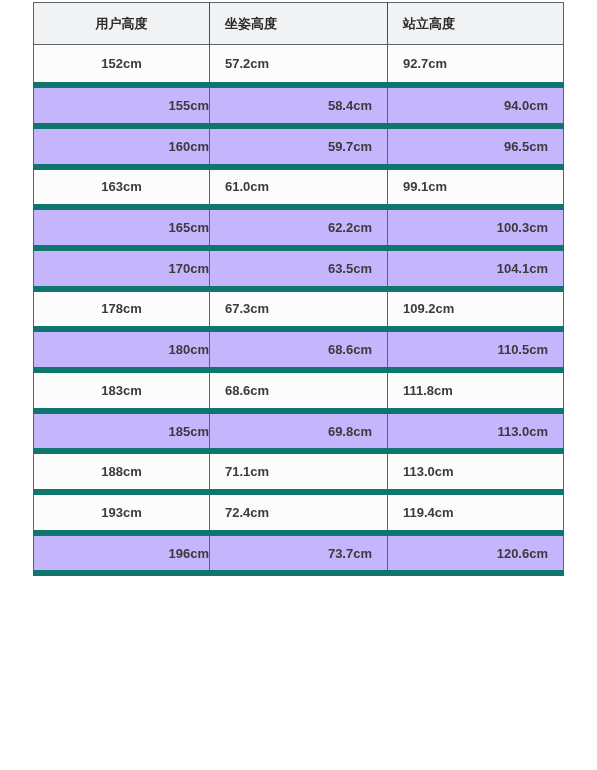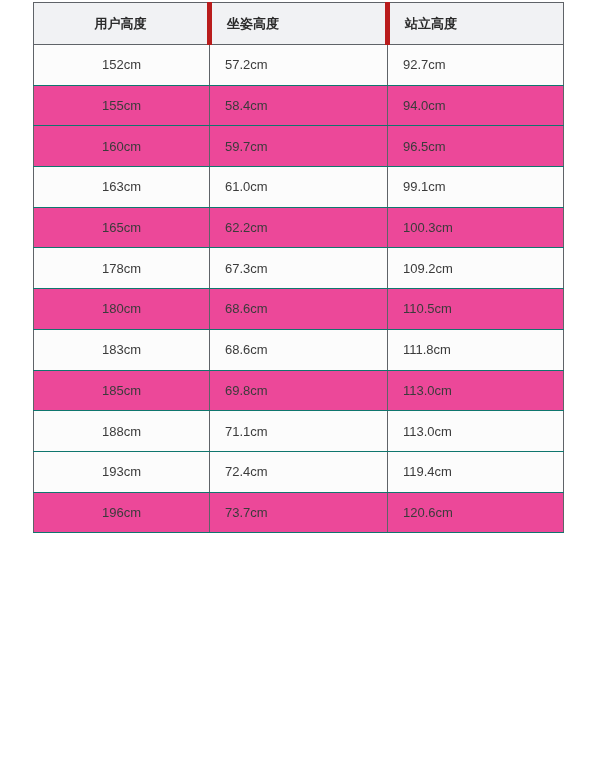--- a/index.html
+++ b/index.html
@@ -42,21 +42,21 @@
 
   table.height-table col.c1 { width: 176px; }
   table.height-table col.c2 { width: 178px; }
   table.height-table col.c3 { width: 176px; }
 
   table.height-table thead th {
     height: 42px;
     box-sizing: border-box;
     background: #f1f2f4;
     border-bottom: 1px solid #5f6368;
-    border-right: 5px solid #b91c1c;
+    border-right: 1px solid #b91c1c;
     font-size: 13px;
     font-weight: bold;
     color: #2b2b2b;
     padding: 0 15px;
     vertical-align: middle;
     white-space: nowrap;
   }
   table.height-table thead th:last-child { border-right: none; }
 
   table.height-table thead th.col-user {
@@ -64,41 +64,42 @@
     padding: 0;
   }
   table.height-table thead th.col-sit,
   table.height-table thead th.col-stand {
     text-align: left;
   }
 
   table.height-table tbody td {
     height: 40.7px;
     box-sizing: border-box;
-    border-bottom: 1px solid #0f766e;
+    border-bottom: 6px solid #0f766e;
     border-right: 1px solid #5f6368;
     font-size: 13px;
     color: #3b3b3b;
     padding: 0 15px;
     vertical-align: middle;
     white-space: nowrap;
+    font-weight: bold;
   }
   table.height-table tbody td:last-child { border-right: none; }
 
   table.height-table tbody td.col-user {
     text-align: center;
     padding: 0;
   }
   table.height-table tbody td.col-sit,
   table.height-table tbody td.col-stand {
     text-align: left;
   }
 
   table.height-table tbody tr.row-odd td { background: #fcfcfc; }
-  table.height-table tbody tr.row-even td { background: #ec4899; }
+  table.height-table tbody tr.row-even td { background: #c4b5fd; text-align: right; }
 </style>
 </head>
 <body>
 
 <div id="page">
   <div class="table-wrap">
     <table class="height-table">
       <colgroup>
         <col class="c1">
         <col class="c2">
@@ -130,20 +131,25 @@
           <tr class="row-odd">
             <td class="col-user">163cm</td>
             <td class="col-sit">61.0cm</td>
             <td class="col-stand">99.1cm</td>
           </tr>
           <tr class="row-even">
             <td class="col-user">165cm</td>
             <td class="col-sit">62.2cm</td>
             <td class="col-stand">100.3cm</td>
           </tr>
+          <tr class="row-even">
+            <td class="col-user">170cm</td>
+            <td class="col-sit">63.5cm</td>
+            <td class="col-stand">104.1cm</td>
+          </tr>
           <tr class="row-odd">
             <td class="col-user">178cm</td>
             <td class="col-sit">67.3cm</td>
             <td class="col-stand">109.2cm</td>
           </tr>
           <tr class="row-even">
             <td class="col-user">180cm</td>
             <td class="col-sit">68.6cm</td>
             <td class="col-stand">110.5cm</td>
           </tr>

